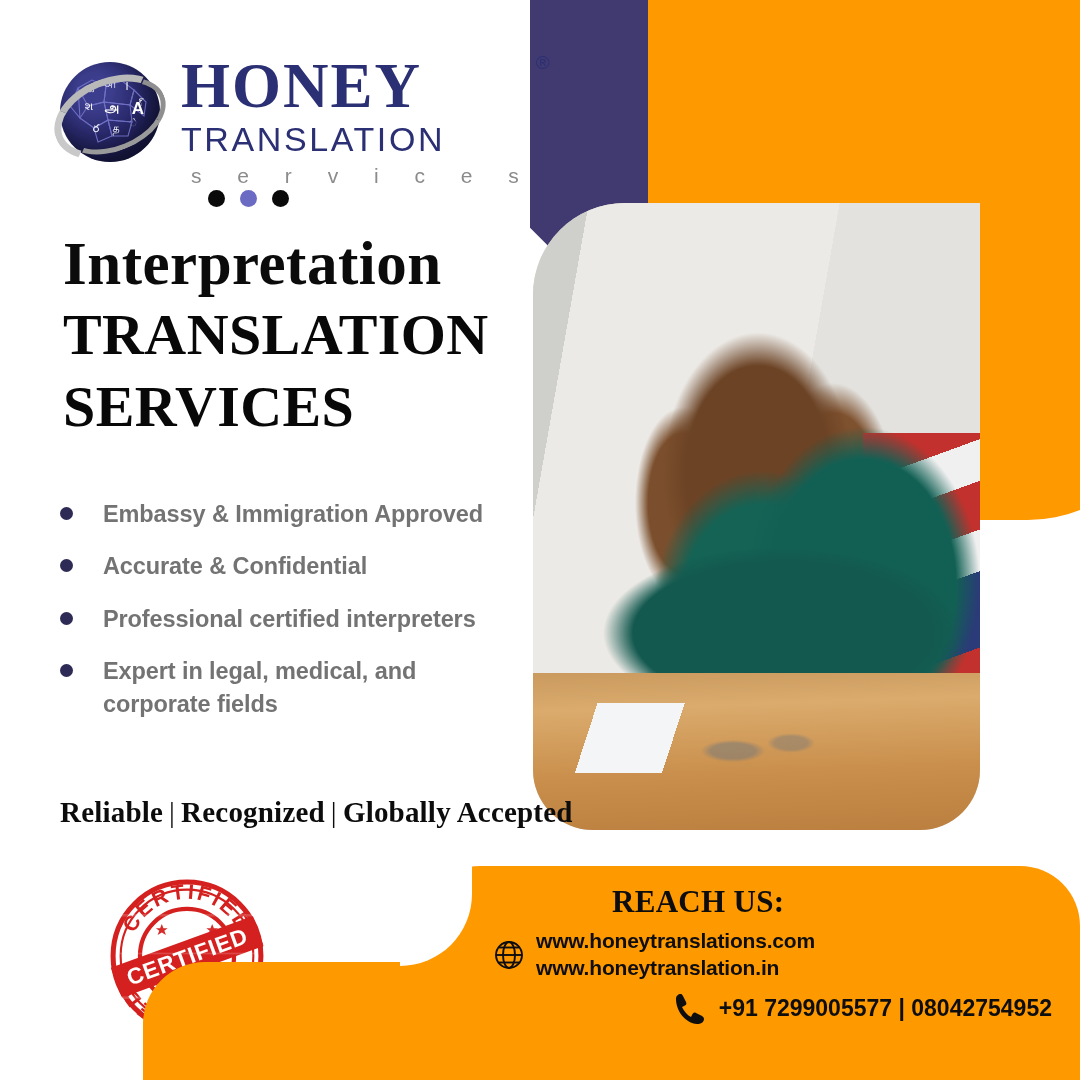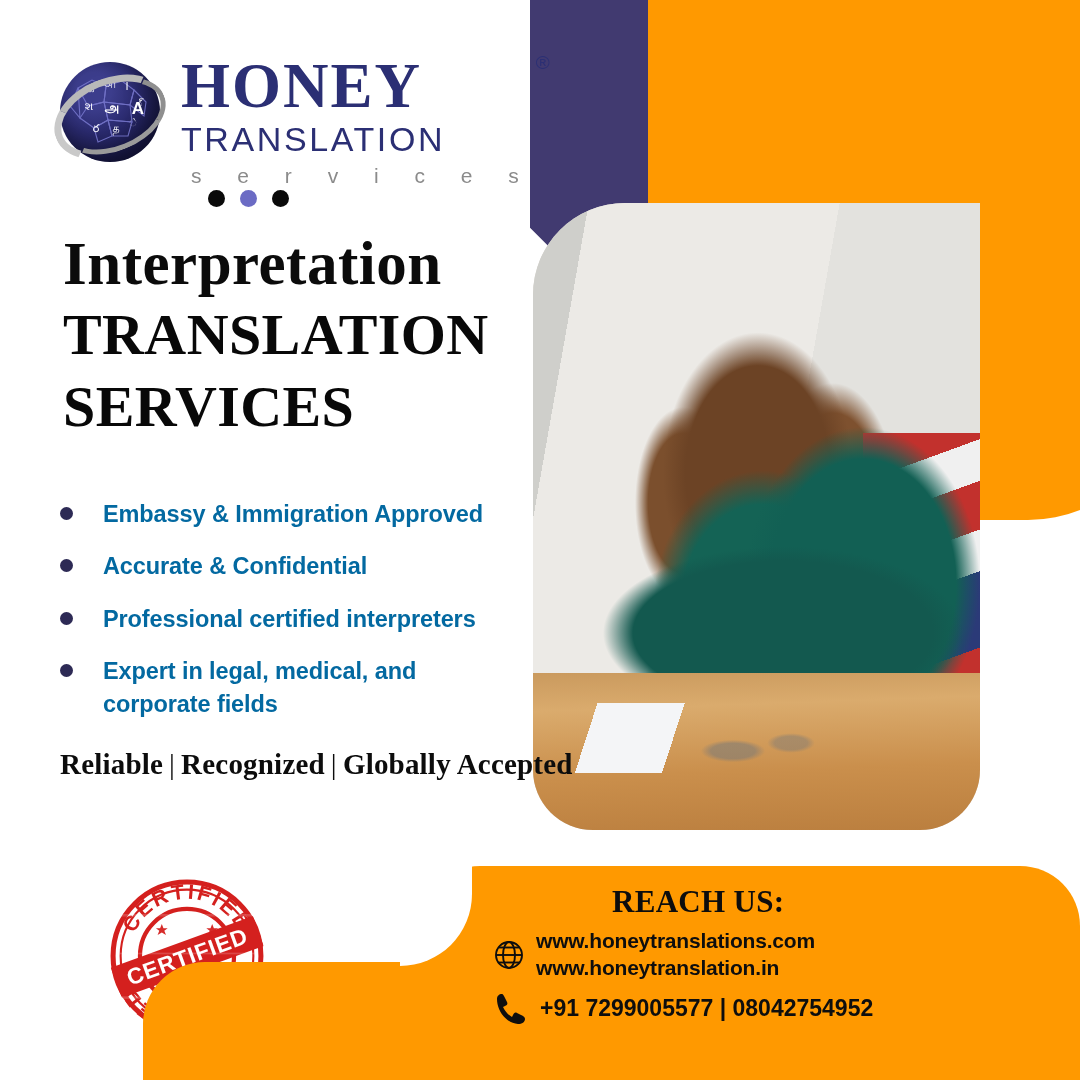--- a/index.html
+++ b/index.html
@@ -151,26 +151,26 @@
 
   
   .bullets { position:absolute; left:55px; top:498px; width:480px; }
   .bullet-row { display:flex; align-items:flex-start; margin-bottom:19px; }
   .bullet-dot {
     width:13px; height:13px; border-radius:50%; background:#2d2a55;
     margin:9px 30px 0 5px; flex:0 0 auto;
   }
   .bullet-text {
     font-family:"Liberation Sans", sans-serif;
-    font-weight:700; font-size:23.5px; color:#0369a1; line-height:1.42; letter-spacing:-.1px;
+    font-weight:700; font-size:23.5px; color:#737373; line-height:1.42; letter-spacing:-.1px;
   }
 
   
   .tagline {
-    position:absolute; left:60px; top:748px;
+    position:absolute; left:60px; top:796px;
     font-family:"Liberation Serif", serif;
     font-weight:700; font-size:29px; color:#0c0c0c; letter-spacing:.2px;
   }
   .tagline .sep { font-weight:400; padding:0 6px; }
 
   
   .stamp { position:absolute; left:103px; top:872px; width:168px; height:168px; }
   .stamp svg { width:168px; height:168px; }
 
   
@@ -199,21 +199,21 @@
     font-weight:700; font-size:31px; color:#0d0d0d; letter-spacing:.3px;
   }
   .contact { position:absolute; left:492px; top:928px; width:560px; }
   .c-row { display:flex; align-items:center; margin-bottom:8px; }
   .c-icon { width:44px; flex:0 0 auto; display:flex; align-items:center; justify-content:flex-start; }
   .c-text {
     font-family:"Liberation Sans", sans-serif;
     font-weight:700; font-size:21px; color:#0e0e0e; line-height:1.28; letter-spacing:-.2px;
   }
   .c-row.phone .c-text { font-size:23px; letter-spacing:0; }
-  .c-row.phone { margin-top:10px; }
+  .c-row.phone { margin-top:10px;justify-content:flex-end; }
   .c-row.phone .c-icon { margin-left:4px; }
 </style>
 </head>
 <body>
 
 <div class="stage">
 
   <div class="purple-wrap">
     <div class="purple-blob"></div>
   </div>

